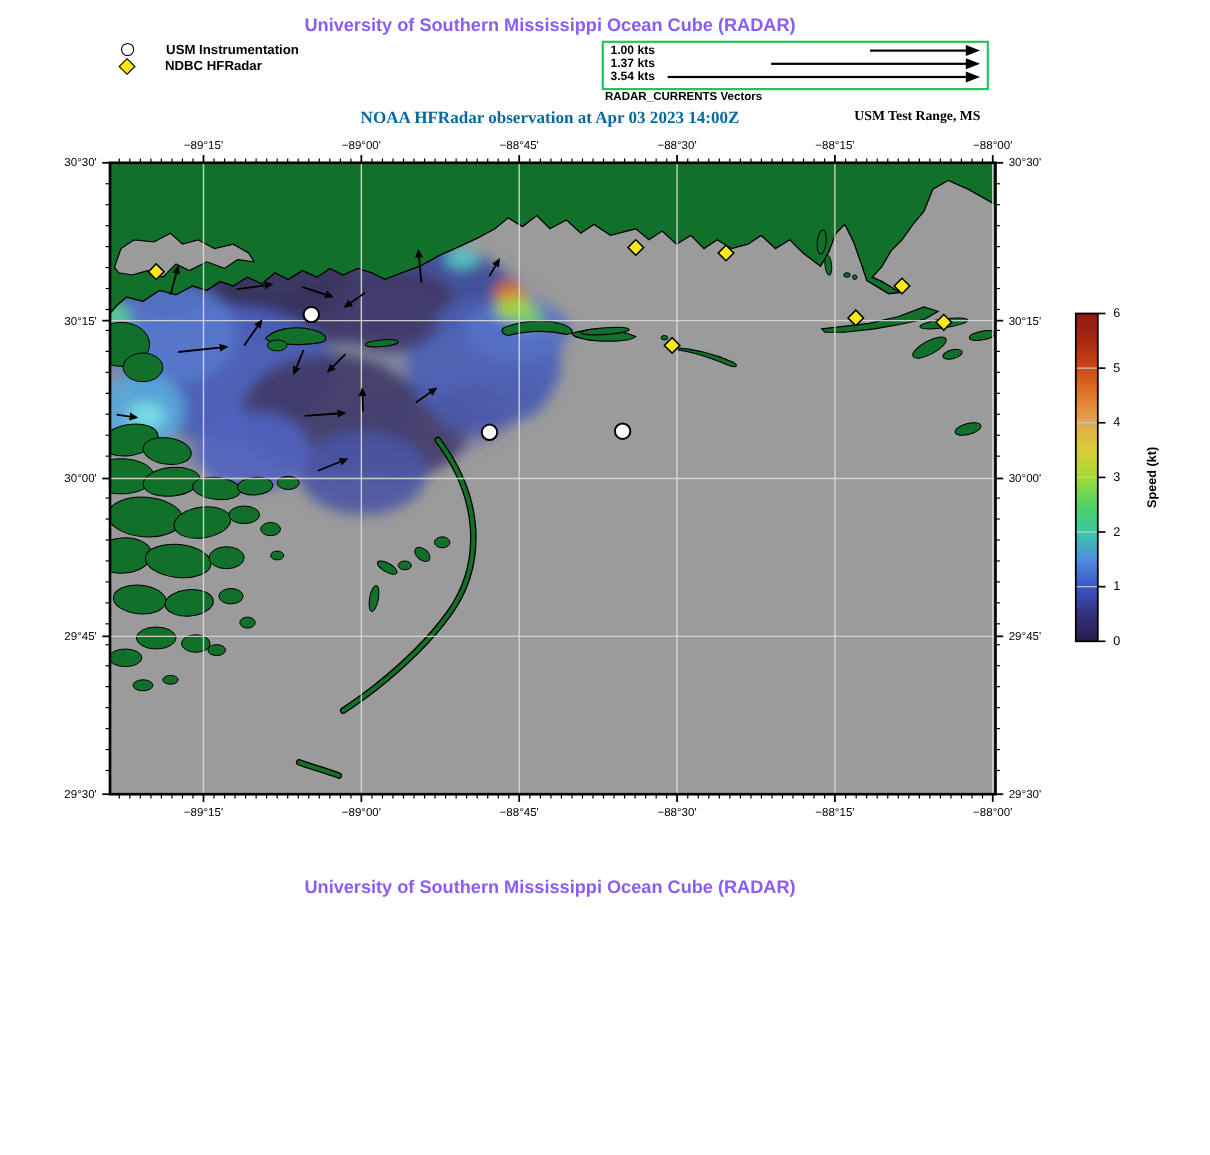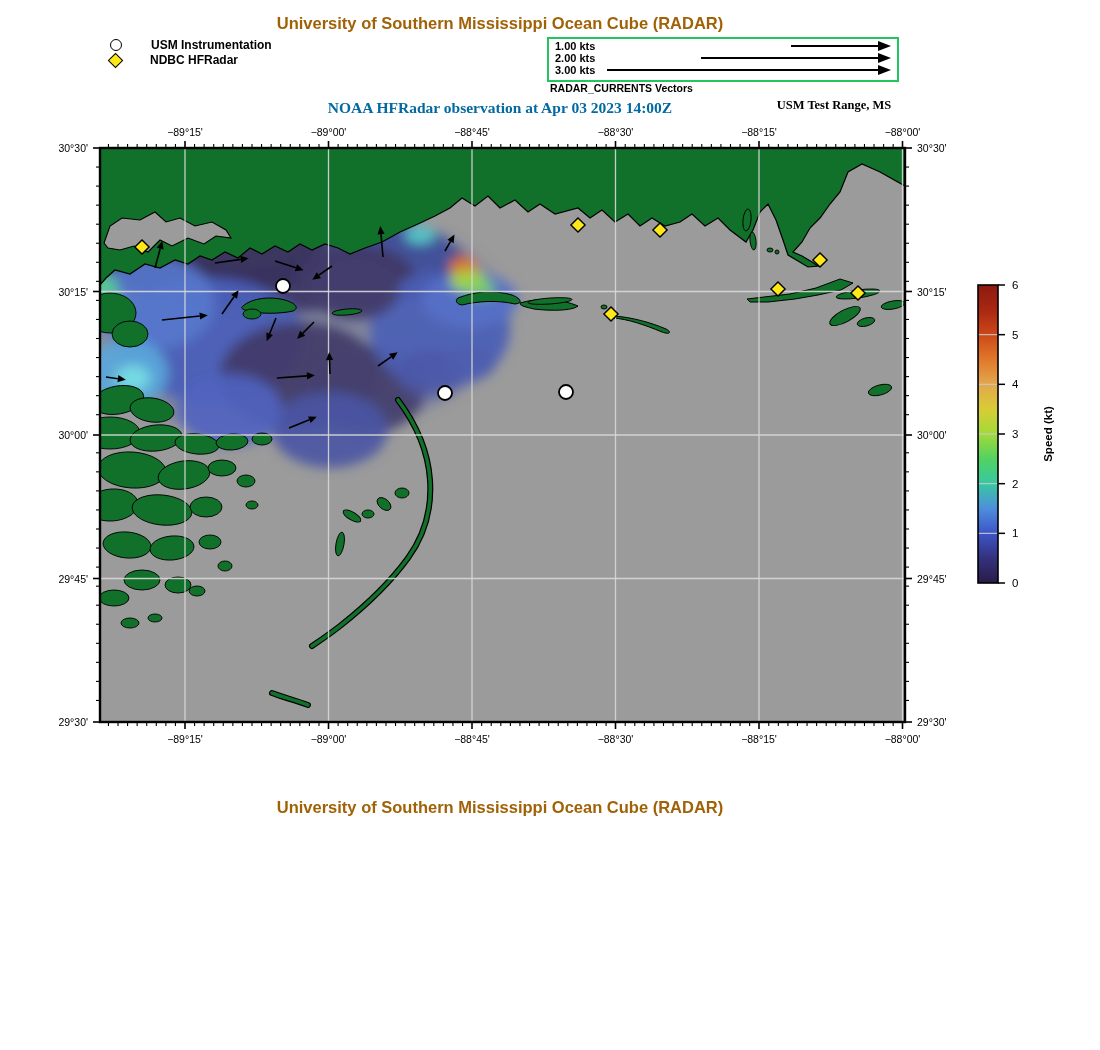--- a/index.html
+++ b/index.html
@@ -1,19 +1,19 @@
 <!DOCTYPE html>
 <html><head>
 <meta charset="utf-8">
 <style>
   html,body{margin:0;padding:0;background:#ffffff;}
   #page{position:relative;width:1100px;height:1050px;background:#ffffff;overflow:hidden;
         font-family:"Liberation Sans",sans-serif;}
   .abs{position:absolute;}
-  .title{font-weight:bold;font-size:16.5px;color:#a16207;white-space:nowrap;transform:translateX(-50%);}
+  .title{font-weight:bold;font-size:16.5px;color:#8b5cf6;white-space:nowrap;transform:translateX(-50%);}
   .subtitle{font-family:"Liberation Serif",serif;font-weight:bold;font-size:15.5px;color:#0369a1;
             white-space:nowrap;transform:translateX(-50%);}
   .range-label{font-family:"Liberation Serif",serif;font-weight:bold;font-size:12.5px;color:#000;
                white-space:nowrap;transform:translateX(-50%);text-align:center;}
   .legend-row{position:absolute;display:flex;align-items:center;gap:5px;height:14px;}
   .legend-label{font-weight:bold;font-size:12px;color:#000;white-space:nowrap;margin-left:24px;}
   .circle-sym{width:10px;height:10px;border:1.6px solid #000;border-radius:50%;background:#fff;}
   .diamond-sym{width:9px;height:9px;border:1.6px solid #000;transform:rotate(45deg);}
   #vector-box{border:2px solid #22c55e;background:#fff;}
   .vrow{position:absolute;left:0;width:100%;height:12px;}
@@ -43,26 +43,26 @@
   <span class="legend-label">NDBC HFRadar</span>
 </div>
 
 <div id="vector-box" class="abs" style="left:547px;top:37px;width:348px;height:41px">
   <div class="vrow" style="top:1px">
     <span class="vlabel">1.00 kts</span>
     <div class="vline" style="width: 88px; right: 18px;"></div>
     <div class="vhead" style="right:6px"></div>
   </div>
   <div class="vrow" style="top:13px">
-    <span class="vlabel">2.00 kts</span>
+    <span class="vlabel">1.37 kts</span>
     <div class="vline" style="width: 178px; right: 18px;"></div>
     <div class="vhead" style="right:6px"></div>
   </div>
   <div class="vrow" style="top:25px">
-    <span class="vlabel">3.00 kts</span>
+    <span class="vlabel">3.54 kts</span>
     <div class="vline" style="width: 272px; right: 18px;"></div>
     <div class="vhead" style="right:6px"></div>
   </div>
 </div>
 <div class="abs vcaption" style="left:550px;top:82px">RADAR_CURRENTS Vectors</div>
 
 <div class="abs subtitle" style="left:500px;top:99px">NOAA HFRadar observation at Apr 03 2023 14:00Z</div>
 <div class="abs range-label" style="left:834px;top:98px">USM Test Range, MS</div>
 
 <svg id="map-svg" class="abs" style="left:100px;top:148px;overflow:visible" width="805" height="574" viewBox="0 0 805 574">

